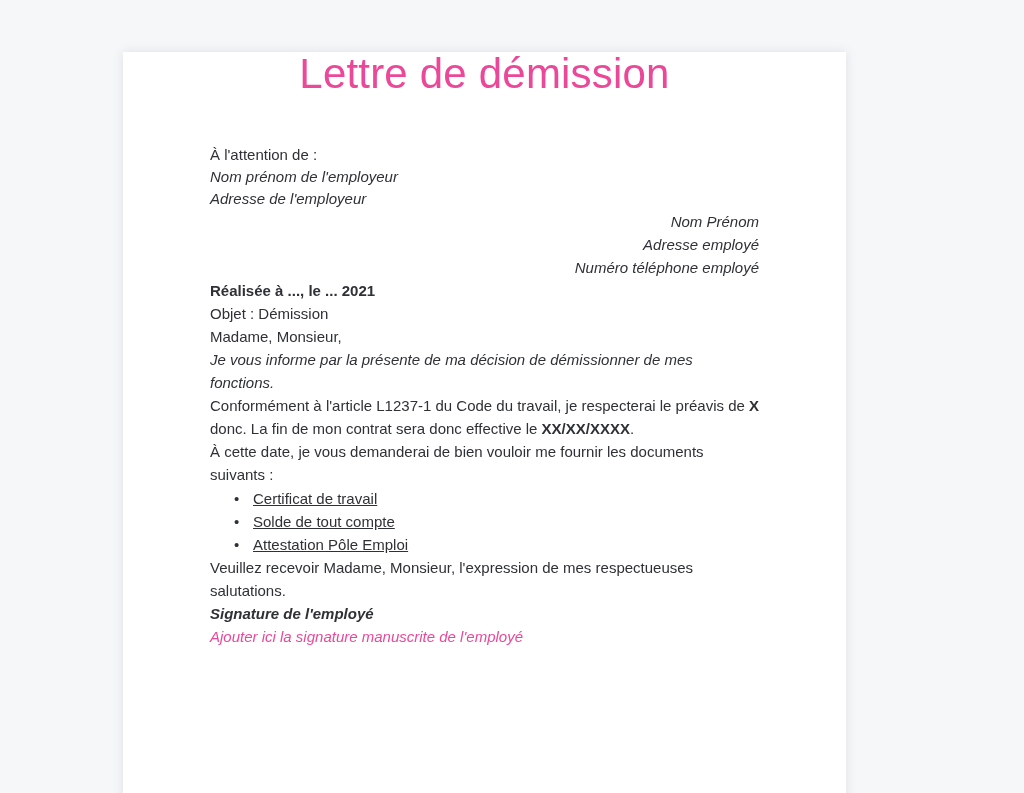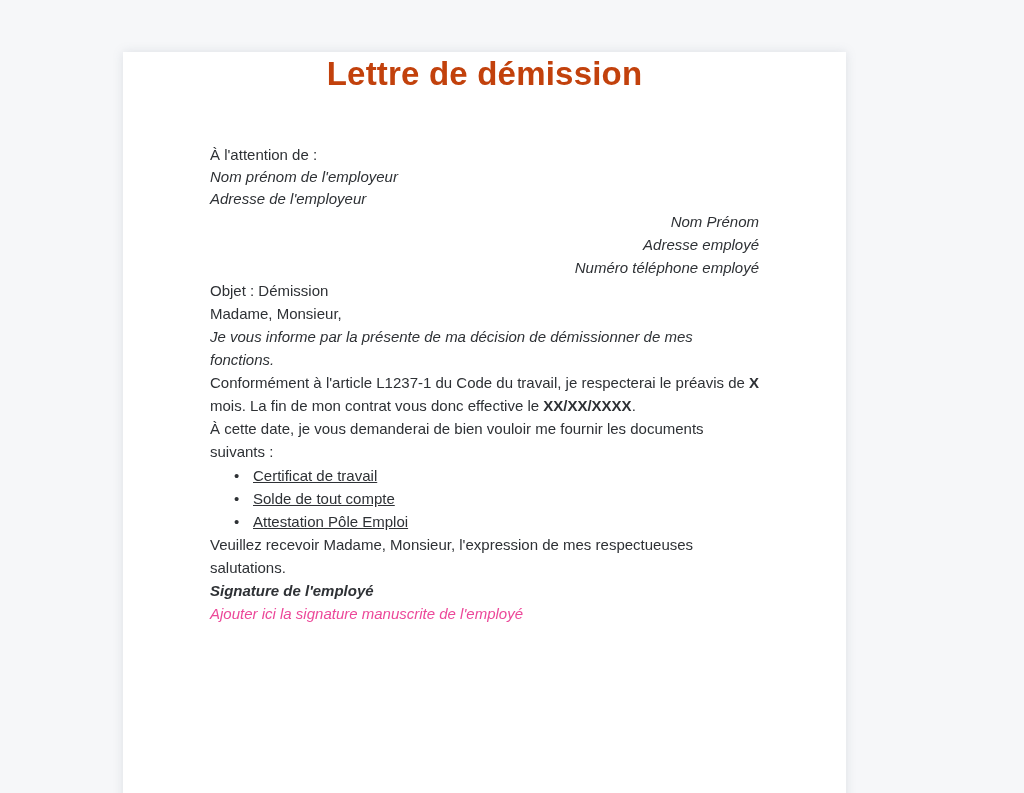--- a/index.html
+++ b/index.html
@@ -27,25 +27,25 @@
     box-shadow: 0 0 10px rgba(110, 120, 140, 0.18);
     padding: 0 87px;
     color: #2e3135;
     font-size: 15px;
     line-height: 23px;
   }
   .page p { margin: 0; }
 
   .letter-title {
     margin: 52px 0 0 0;
-    font-size: 33px;
+    font-size: 42px;
     line-height: 44px;
-    font-weight: 700;
+    font-weight: 400;
     text-align: center;
-    color: #c2410c;
+    color: #ec4899;
     letter-spacing: 0.2px;
   }
 
   .recipient-block {
     margin-top: 48px;
     line-height: 22px;
   }
   .sender-block {
     margin-top: 0;
     text-align: right;
@@ -100,30 +100,31 @@
       <div class="italic">Nom prénom de l'employeur</div>
       <div class="italic">Adresse de l'employeur</div>
     </div>
 
     <div class="sender-block">
       <div>Nom Prénom</div>
       <div>Adresse employé</div>
       <div>Numéro téléphone employé</div>
     </div>
 
+    <p class="date-line">Réalisée à ..., le ... 2021</p>
 
     <p class="subject-line">Objet : Démission</p>
 
     <p class="salutation">Madame, Monsieur,</p>
 
     <p class="intro-paragraph">Je vous informe par la présente de ma décision de démissionner de mes fonctions.</p>
 
     <p class="notice-paragraph">
       <span>Conformément à l'article L1237-1 du Code du travail, je respecterai le préavis de </span><span class="bold">X</span><br>
-      <span>mois. La fin de mon contrat vous donc effective le </span><span class="bold">XX/XX/XXXX</span><span>.</span>
+      <span>donc. La fin de mon contrat sera donc effective le </span><span class="bold">XX/XX/XXXX</span><span>.</span>
     </p>
 
     <p class="documents-intro">À cette date, je vous demanderai de bien vouloir me fournir les documents suivants :</p>
 
     <ul class="documents-list">
       <li>Certificat de travail</li>
       <li>Solde de tout compte</li>
       <li>Attestation Pôle Emploi</li>
     </ul>
 

